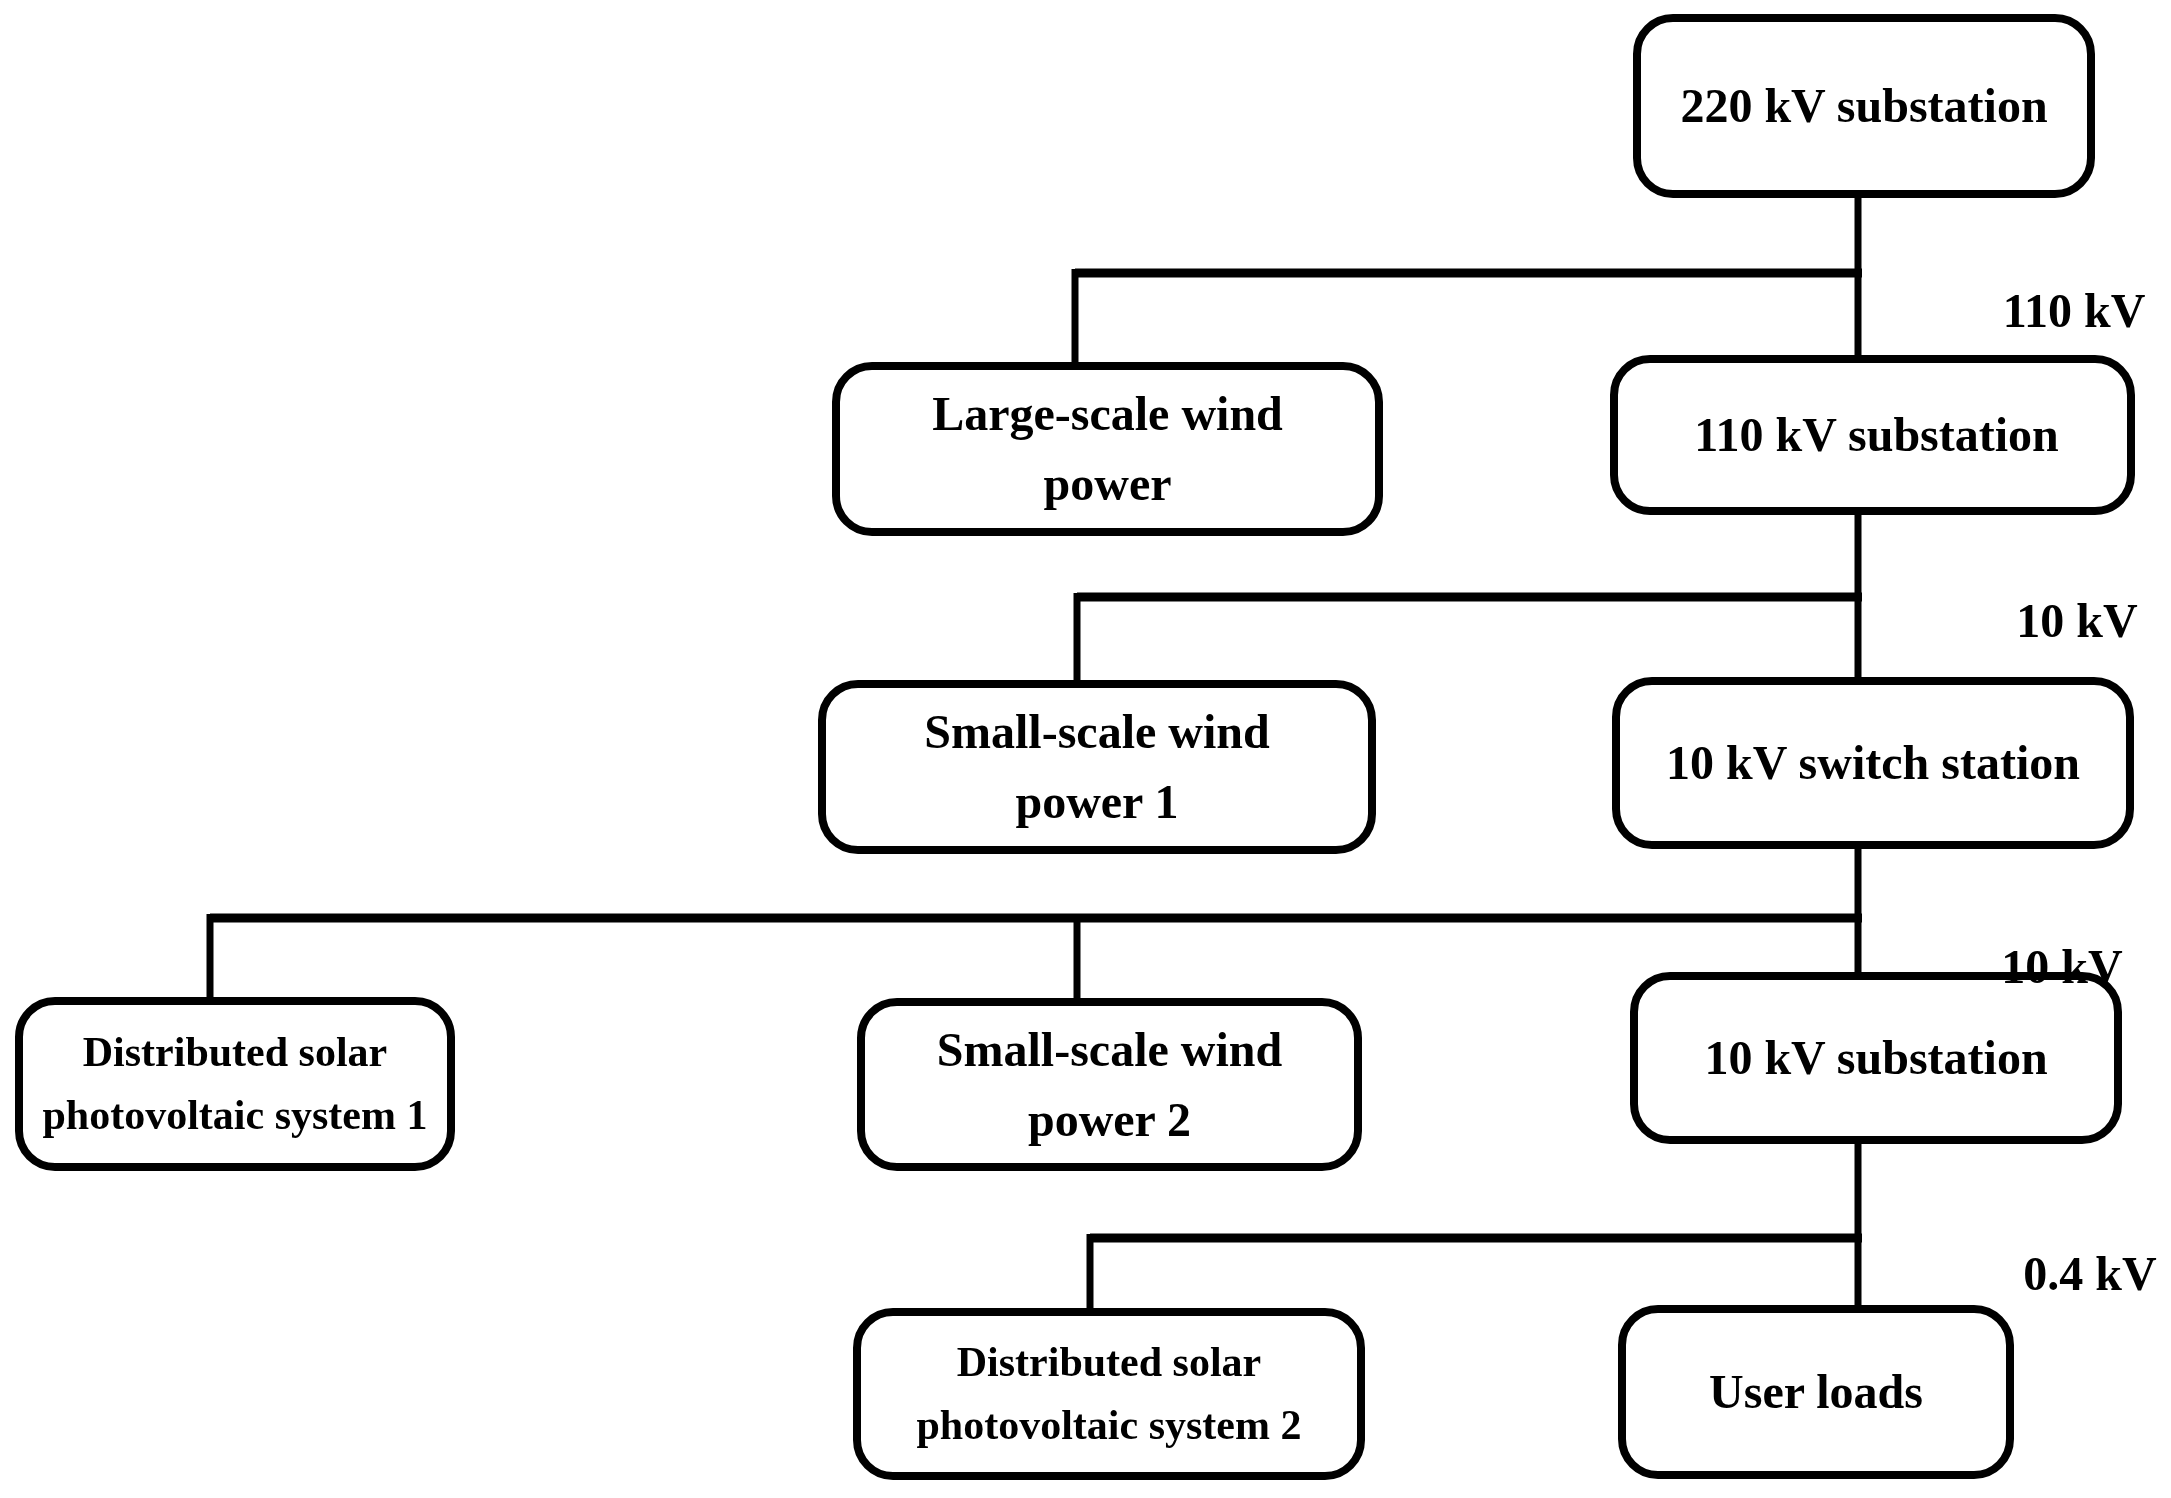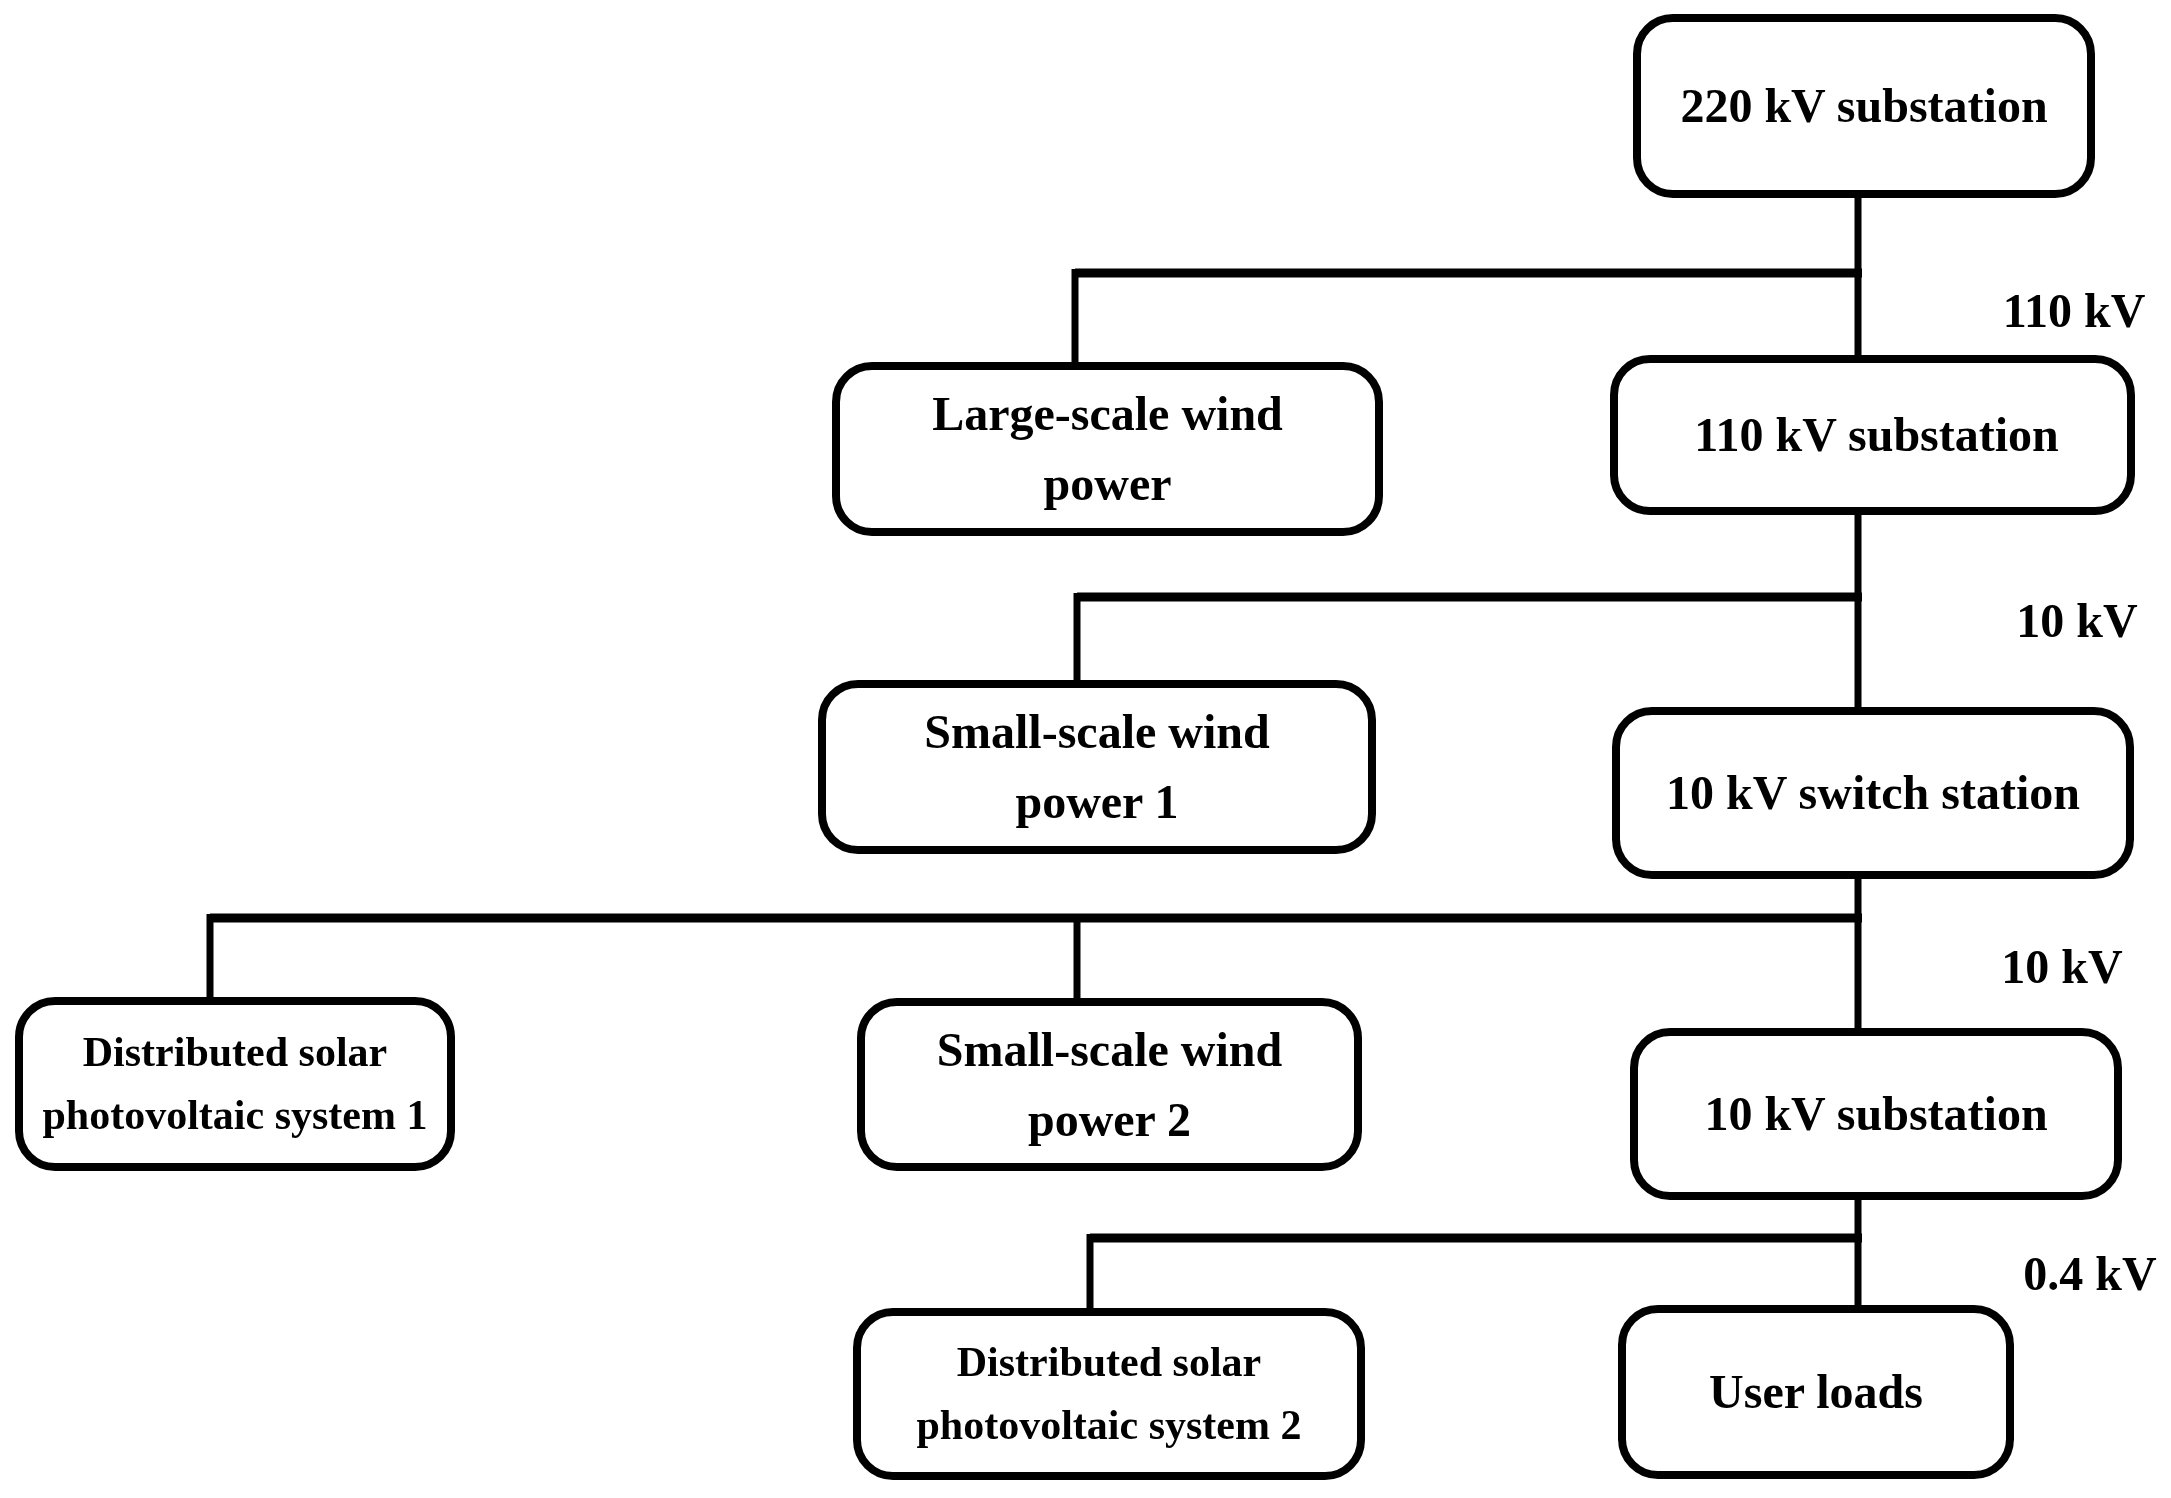--- a/index.html
+++ b/index.html
@@ -54,22 +54,22 @@
     transform: translate(-50%, -50%);
     font-weight: 700;
     font-size: 48px;
     white-space: nowrap;
     margin-top: 28px;
   }
 
   
   .n-220    { left: 1633px; top: 14px;   width: 462px; height: 184px; }
   .n-110sub { left: 1610px; top: 355px;  width: 525px; height: 160px; padding-left: 8px; }
-  .n-switch { left: 1612px; top: 677px;  width: 522px; height: 172px; margin-top: 30px; }
-  .n-10sub  { left: 1630px; top: 1028px; width: 492px; height: 172px; }
+  .n-switch { left: 1612px; top: 677px;  width: 522px; height: 172px; }
+  .n-10sub  { left: 1630px; top: 972px; width: 492px; height: 172px; }
   .n-user   { left: 1618px; top: 1305px; width: 396px; height: 174px; }
   .n-large  { left: 832px;  top: 362px;  width: 551px; height: 174px; }
   .n-sswp1  { left: 818px;  top: 680px;  width: 558px; height: 174px; }
   .n-sswp2  { left: 857px;  top: 998px;  width: 505px; height: 173px; }
   .n-pv2    { left: 853px;  top: 1308px; width: 512px; height: 172px; }
   .n-pv1    { left: 15px;   top: 997px;  width: 440px; height: 174px; }
 
   
   .vl-1 { left: 2074px; top: 282px; }
   .vl-2 { left: 2077px; top: 592px; }

